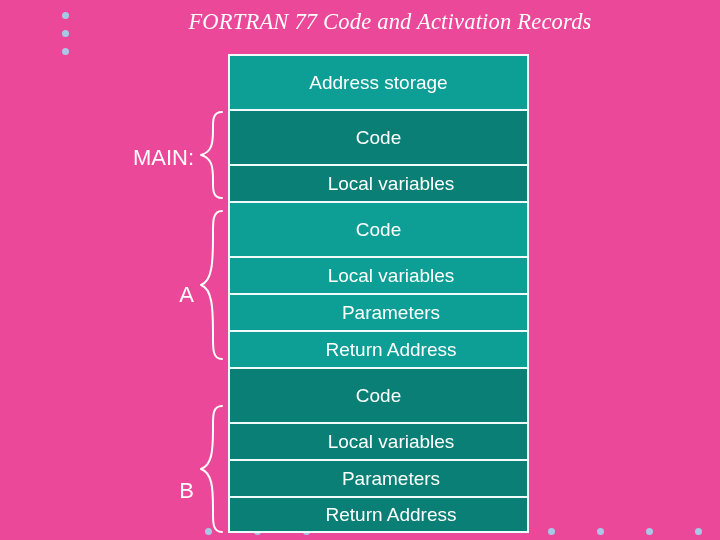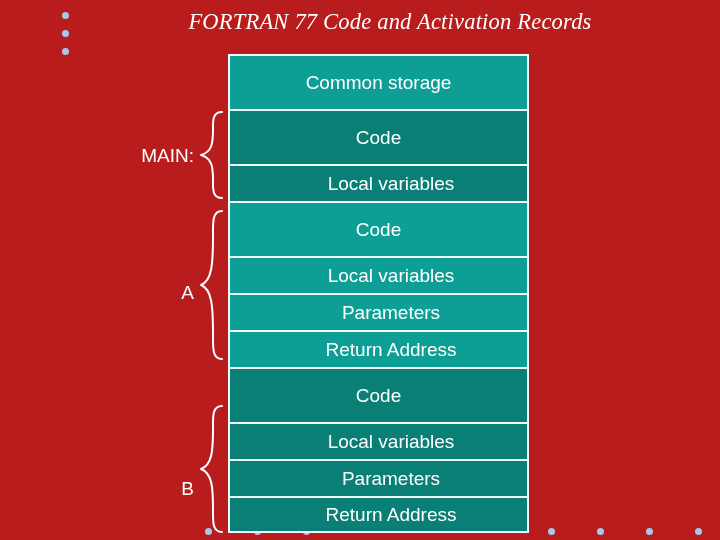--- a/index.html
+++ b/index.html
@@ -12,21 +12,21 @@
     overflow: hidden;
     background: #0d6fce;
     font-family: "Liberation Sans", sans-serif;
     position: relative;
   }
   #slide {
     position: absolute;
     left: 0; top: 0;
     width: 720px;
     height: 540px;
-    background: #b91c1c;
+    background: #ec4899;
     overflow: hidden;
   }
 
   
   .slide-title {
     position: absolute;
     left: 140px;
     top: 8px;
     width: 500px;
     text-align: center;
@@ -84,21 +84,21 @@
   .seg:last-child {
     border-bottom: 2px solid #f2fbfb;
   }
   .seg.tall   { height: 55px; }
   .seg.short  { height: 37px; padding-left: 25px; }
 
   
   .grp-label {
     position: absolute;
     color: #ffffff;
-    font-size: 19px;
+    font-size: 22px;
     white-space: nowrap;
     text-align: right;
   }
   .lbl-main { left: 88px; top: 145px; width: 106px; }
   .lbl-a    { left: 88px; top: 282px; width: 106px; }
   .lbl-b    { left: 88px; top: 478px; width: 106px; }
 
   
   .brace {
     position: absolute;
@@ -143,21 +143,21 @@
   </svg>
   <svg class="brace brace-a" width="26" height="152" viewBox="0 0 26 152">
     <path d="M24 2 C14 2 15 14 15 28 C15 54 14 72 3 76 C14 80 15 98 15 124 C15 138 14 150 24 150"></path>
   </svg>
   <svg class="brace brace-b" width="26" height="130" viewBox="0 0 26 130">
     <path d="M24 2 C14 2 15 13 15 25 C15 47 14 61 3 65 C14 69 15 83 15 105 C15 117 14 128 24 128"></path>
   </svg>
 
   <div id="stack">
       <div class="seg tall" style="background: rgb(13, 158, 150);">
-        <span>Common storage</span>
+        <span>Address storage</span>
       </div>
       <div class="seg tall" style="background: rgb(10, 127, 117);">
         <span>Code</span>
       </div>
       <div class="seg short" style="background: rgb(10, 127, 117);">
         <span>Local variables</span>
       </div>
       <div class="seg tall" style="background: rgb(13, 158, 150);">
         <span>Code</span>
       </div>

